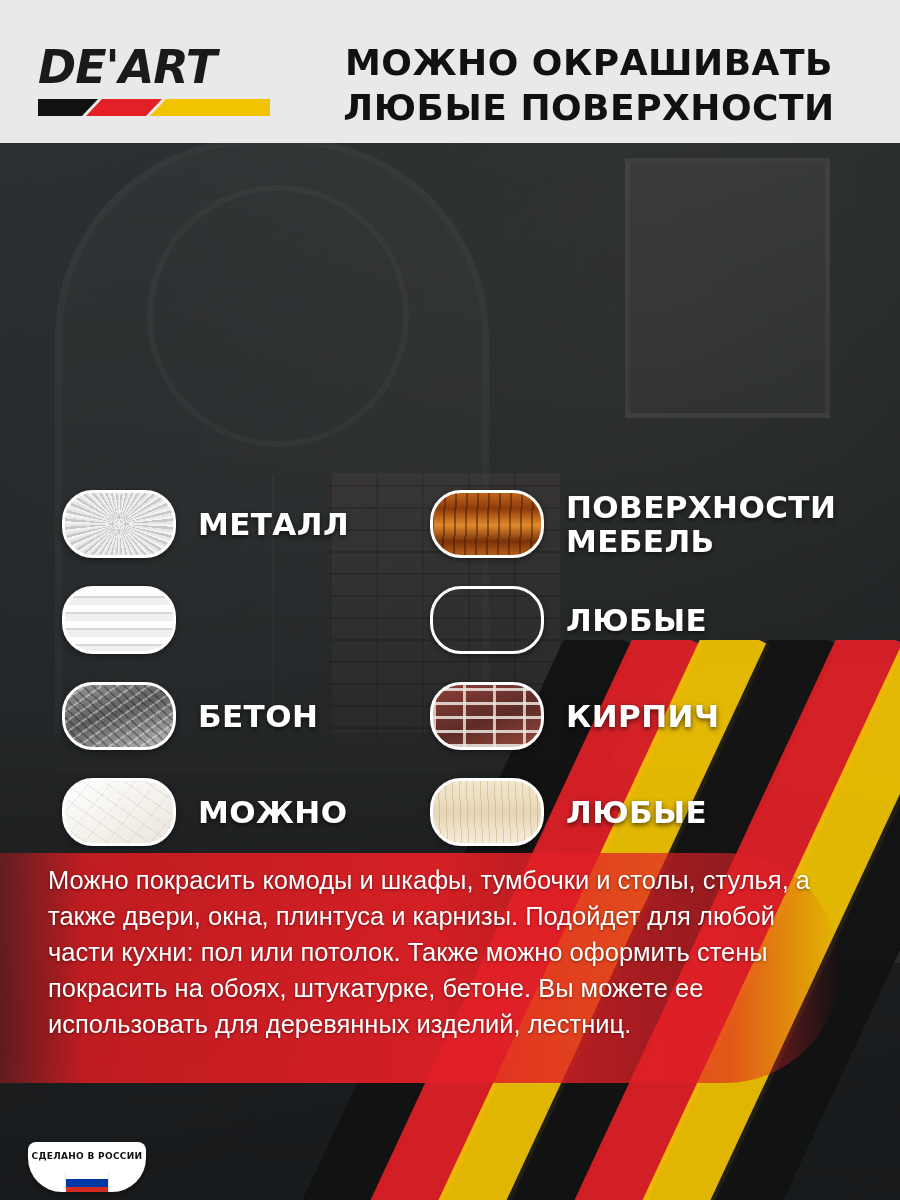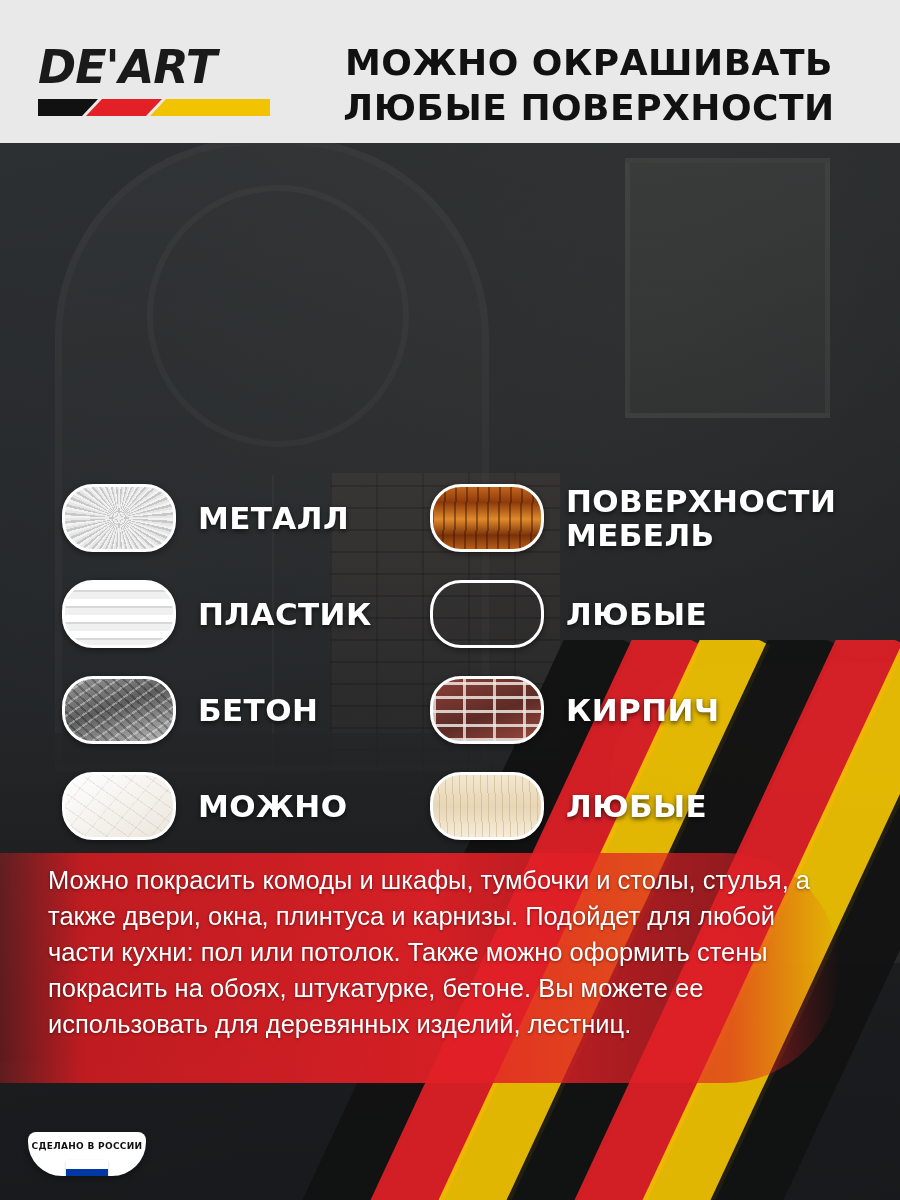--- a/index.html
+++ b/index.html
@@ -171,21 +171,21 @@
 
   
   .surfaces {
     position: absolute;
     left: 0; top: 470px;
     width: 900px;
     height: 360px;
   }
   .col {
     position: absolute;
-    top: 0;
+    top: 6px;
     width: 420px;
   }
   .col-left { left: 62px; }
   .col-right { left: 430px; }
   .surf-row {
     display: flex;
     align-items: center;
     height: 96px;
   }
   .swatch {
@@ -264,23 +264,23 @@
     font-size: 25.5px;
     line-height: 36px;
     color: #ffffff;
     text-shadow: 0 1px 3px rgba(0,0,0,0.45);
   }
 
   
   .badge {
     position: absolute;
     left: 28px;
-    bottom: 24px;
+    bottom: 8px;
     width: 118px;
-    height: 44px;
+    height: 50px;
     background: #ffffff;
     border-radius: 8px 8px 34px 34px;
     box-shadow: 0 2px 6px rgba(0,0,0,0.4);
     overflow: hidden;
   }
   .badge-text {
     display: block;
     text-align: center;
     font-family: "DejaVu Sans", sans-serif;
     font-weight: bold;
@@ -347,21 +347,20 @@
   </div>
 
   <div class="surfaces">
     <div class="col col-left">
       <div class="surf-row">
         <div class="swatch sw-metal"></div>
         <div class="surf-label">МЕТАЛЛ</div>
       </div>
       <div class="surf-row">
         <div class="swatch sw-plastic"></div>
-        <div class="surf-label">ПЛАСТИК</div>
       </div>
       <div class="surf-row">
         <div class="swatch sw-concrete"></div>
         <div class="surf-label">БЕТОН</div>
       </div>
       <div class="surf-row">
         <div class="swatch sw-paper"></div>
         <div class="surf-label">МОЖНО</div>
       </div>
     </div>

